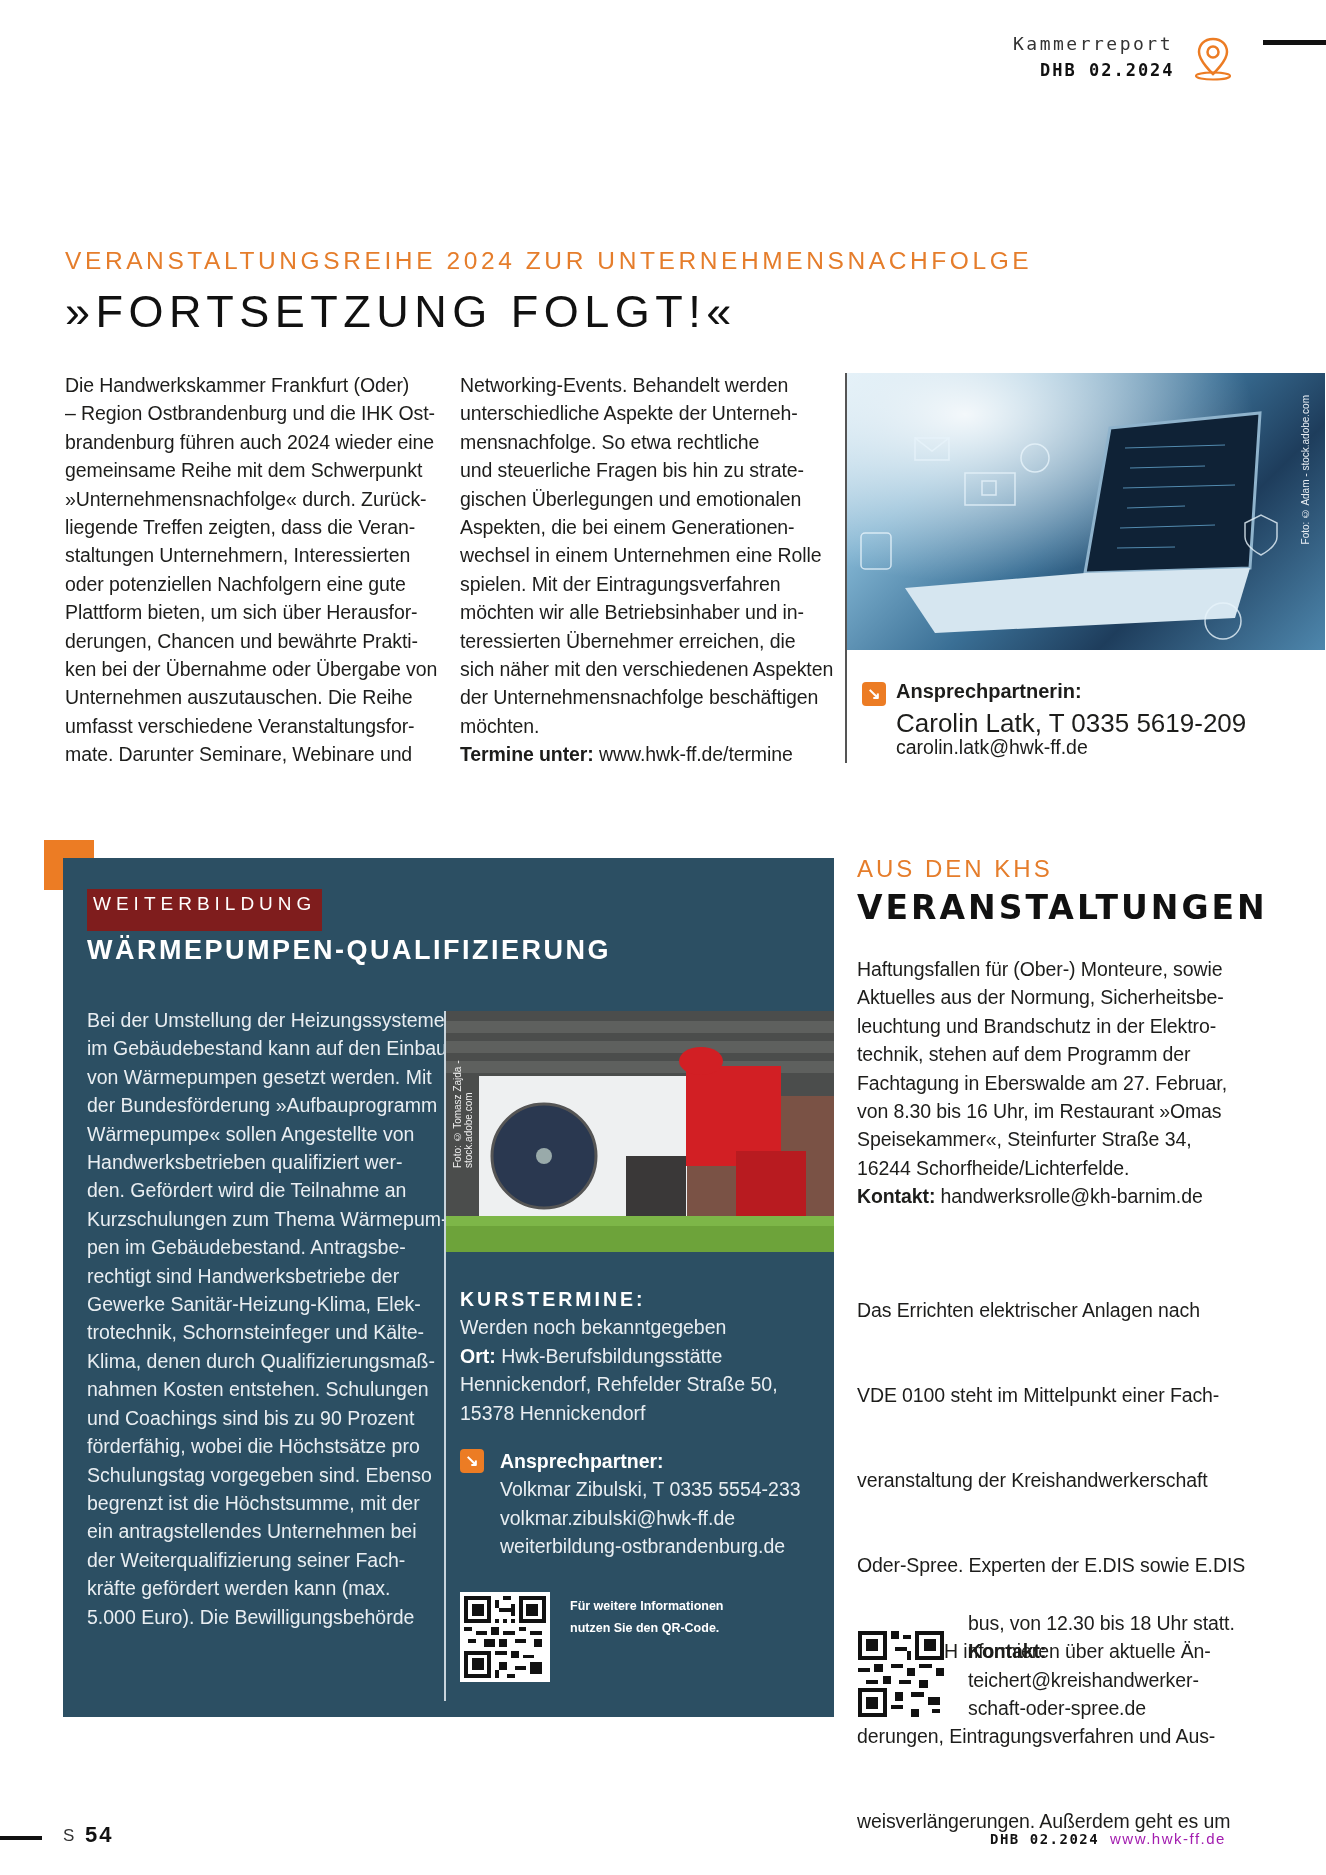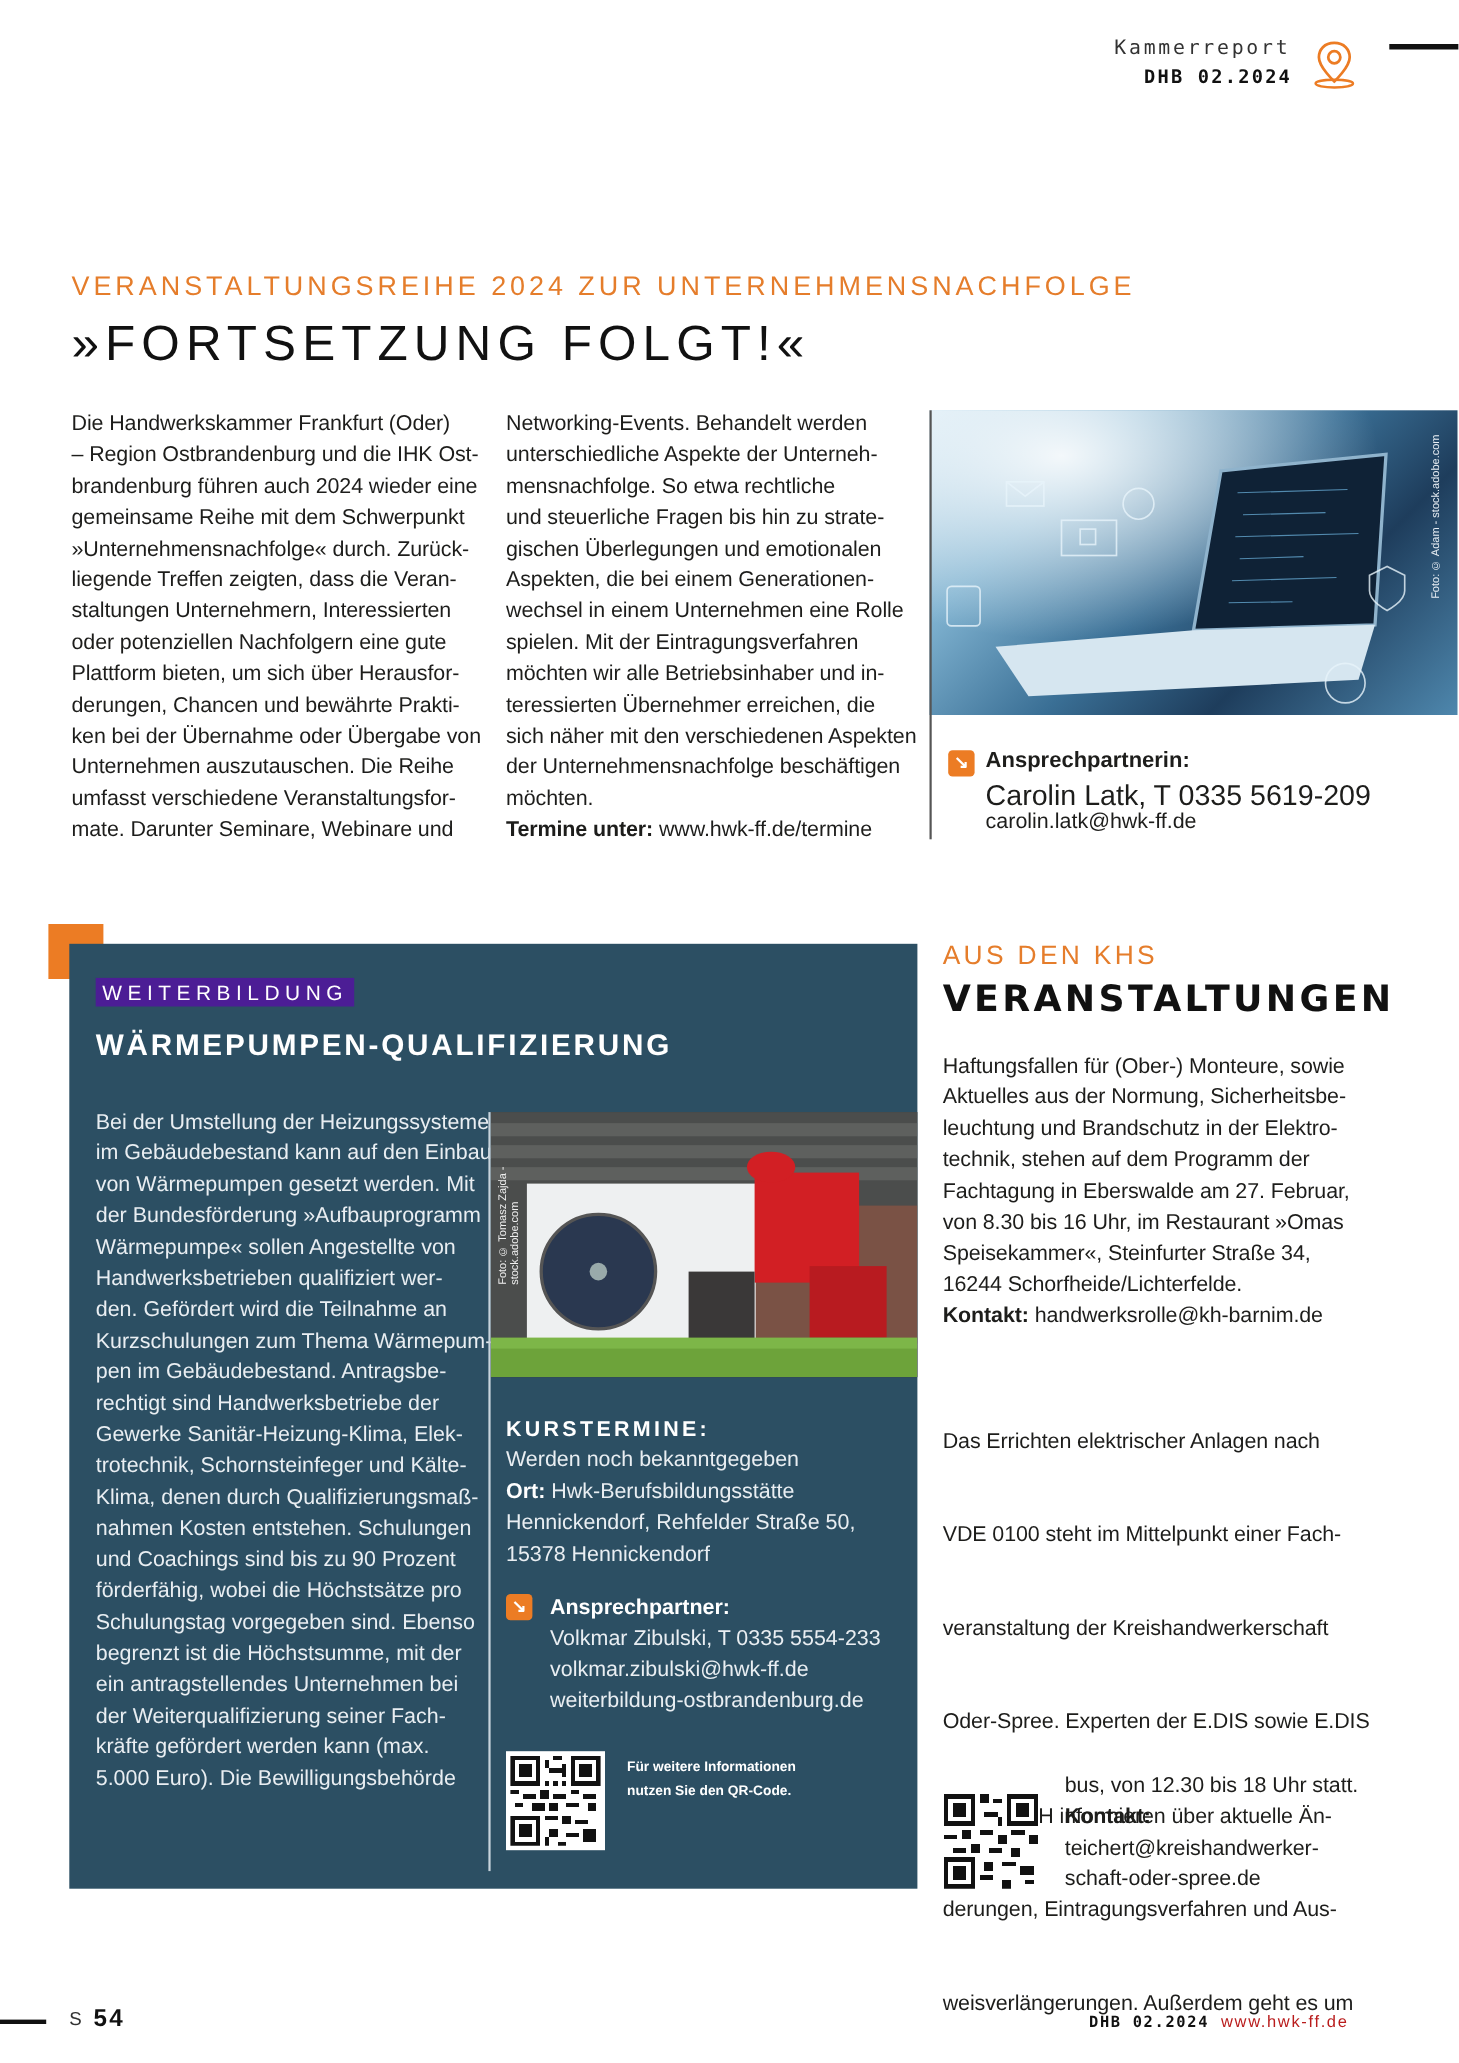--- a/index.html
+++ b/index.html
@@ -29,21 +29,21 @@
   #a1-credit{left:1300px;top:395px;font-size:10px;color:#e8eef4;writing-mode:vertical-rl;transform:rotate(180deg)}
   #a1-contact{left:862px;top:682px}
   .arrow-badge{display:inline-block;width:24px;height:24px;background:#ec7c24;border-radius:4px;color:#fff;text-align:center;line-height:24px;font-size:16px;font-weight:700}
   #a1-contact .lbl{position:absolute;left:34px;top:-2px;font-size:20px;font-weight:700;white-space:nowrap}
   #a1-contact .v1{position:absolute;left:34px;top:26px;font-size:26px;white-space:nowrap}
   #a1-contact .v2{position:absolute;left:34px;top:54px;font-size:19.5px;white-space:nowrap}
 
   
   #box-orange{left:44px;top:840px;width:50px;height:50px;background:#ec7c24}
   #box{left:63px;top:858px;width:771px;height:859px;background:#2c4f63}
-  #box-tag{left:87px;top:889px;padding:0 6px;height:26px;line-height:30px;background:#4c1d95;color:#fff;font-size:19px;letter-spacing:5px;font-weight:400}
+  #box-tag{left:87px;top:889px;padding:0 6px;height:42px;line-height:30px;background:#7f1d1d;color:#fff;font-size:19px;letter-spacing:5px;font-weight:400}
   #box-title{left:87px;top:935px;color:#fff;font-size:27px;font-weight:700;letter-spacing:2.5px;white-space:nowrap}
   #box-body{left:87px;top:1006px;width:355px;color:#e9eef2;font-size:19.5px;line-height:28.4px}
   #box-body .ln{display:block;white-space:nowrap}
   #box-photo{left:446px;top:1011px;width:388px;height:241px;overflow:hidden;background:#3c3f3c}
   #box-photo-rule{left:444px;top:1011px;width:2px;height:690px;background:#c8d4dc}
   #box-credit{left:452px;top:1018px;font-size:10px;color:#f0f0f0;writing-mode:vertical-rl;transform:rotate(180deg);height:150px}
   #box-info{left:460px;top:1285px;color:#e9eef2;font-size:19.5px;line-height:28.4px}
   #box-info .ln{display:block;white-space:nowrap}
   #box-info .head{font-weight:700;letter-spacing:3px;color:#fff}
   #box-info b{font-weight:700;color:#fff}
@@ -65,21 +65,21 @@
   #r-tail{left:968px;top:1609px}
   #r-tail .ln{display:block;white-space:nowrap}
   #r-tail b{font-weight:700}
   #r-qr{left:858px;top:1631px;width:86px;height:86px;background:#fff}
 
   
   #ft-line{left:0;top:1836px;width:42px;height:4px;background:#111}
   #ft-s{left:63px;top:1826px;font-size:17px;color:#333;letter-spacing:2px}
   #ft-num{left:85px;top:1822px;font-size:22px;font-weight:700;color:#111;letter-spacing:2px}
   #ft-issue{left:990px;top:1831px;font-size:14px;font-weight:700;color:#111;letter-spacing:1.5px;font-family:"DejaVu Sans Mono",monospace}
-  #ft-url{left:1110px;top:1830px;font-size:15px;color:#b91c1c;letter-spacing:1.5px}
+  #ft-url{left:1110px;top:1830px;font-size:15px;color:#a21caf;letter-spacing:1.5px}
 
   .qr-svg{width:100%;height:100%;display:block}
 </style>
 </head>
 <body>
 
 <div class="abs mono" id="hdr-kr">Kammerreport</div>
 <div class="abs" id="hdr-issue">DHB 02.2024</div>
 <div class="abs" id="hdr-pin">
   <svg viewBox="0 0 40 46" width="40" height="46">

